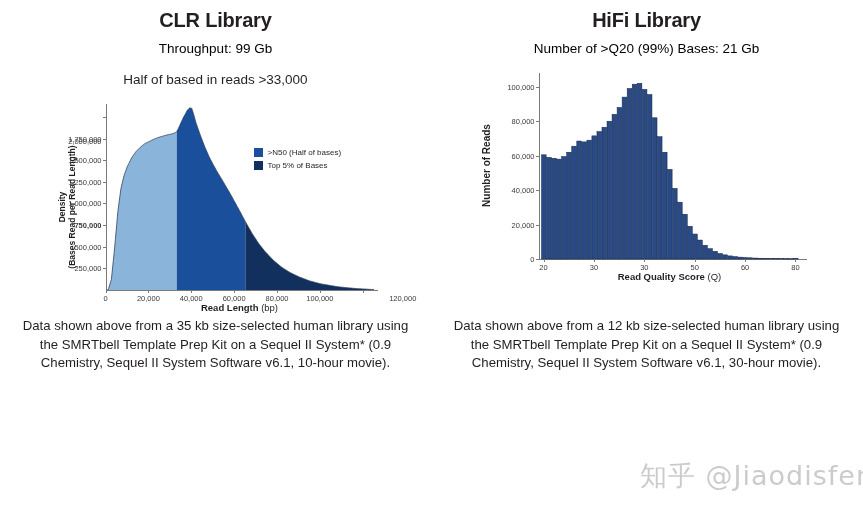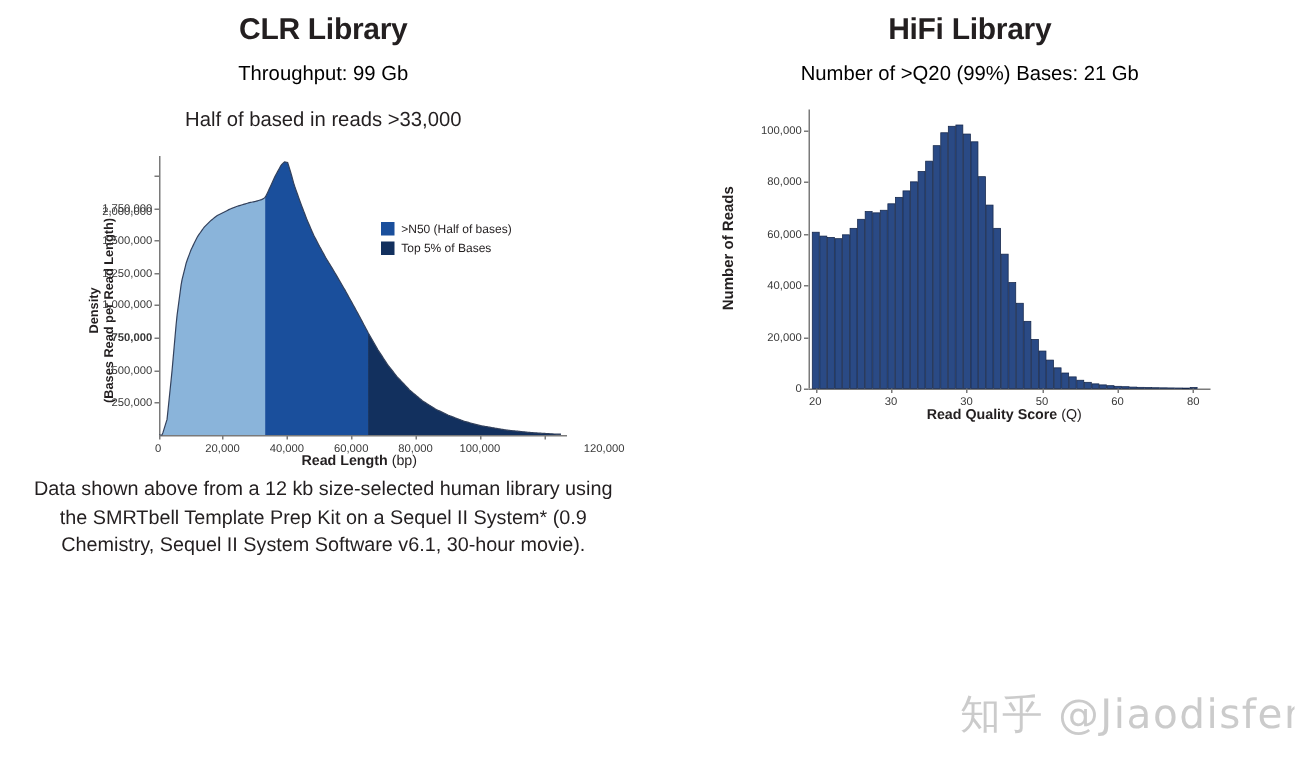--- a/index.html
+++ b/index.html
@@ -365,18 +365,19 @@
           </div>
         <div class="xlabel" id="hifi-xlabel" style="left:72px; top:206px; width:262px;">
           <span>Read Quality Score</span>
           <span class="unit">(Q)</span>
         </div>
       </div>
     </div>
   </div>
 
   <div class="captions">
+    <div class="caption">Data shown above from a 35 kb size-selected human library using the SMRTbell Template Prep Kit on a Sequel II System* (0.9 Chemistry, Sequel II System Software v6.1, 10-hour movie).</div>
     <div class="caption">Data shown above from a 12 kb size-selected human library using the SMRTbell Template Prep Kit on a Sequel II System* (0.9 Chemistry, Sequel II System Software v6.1, 30-hour movie).</div>
   </div>
 
   <div class="watermark">知乎 @Jiaodisfeng</div>
 
 </div>
 
 </body></html>

